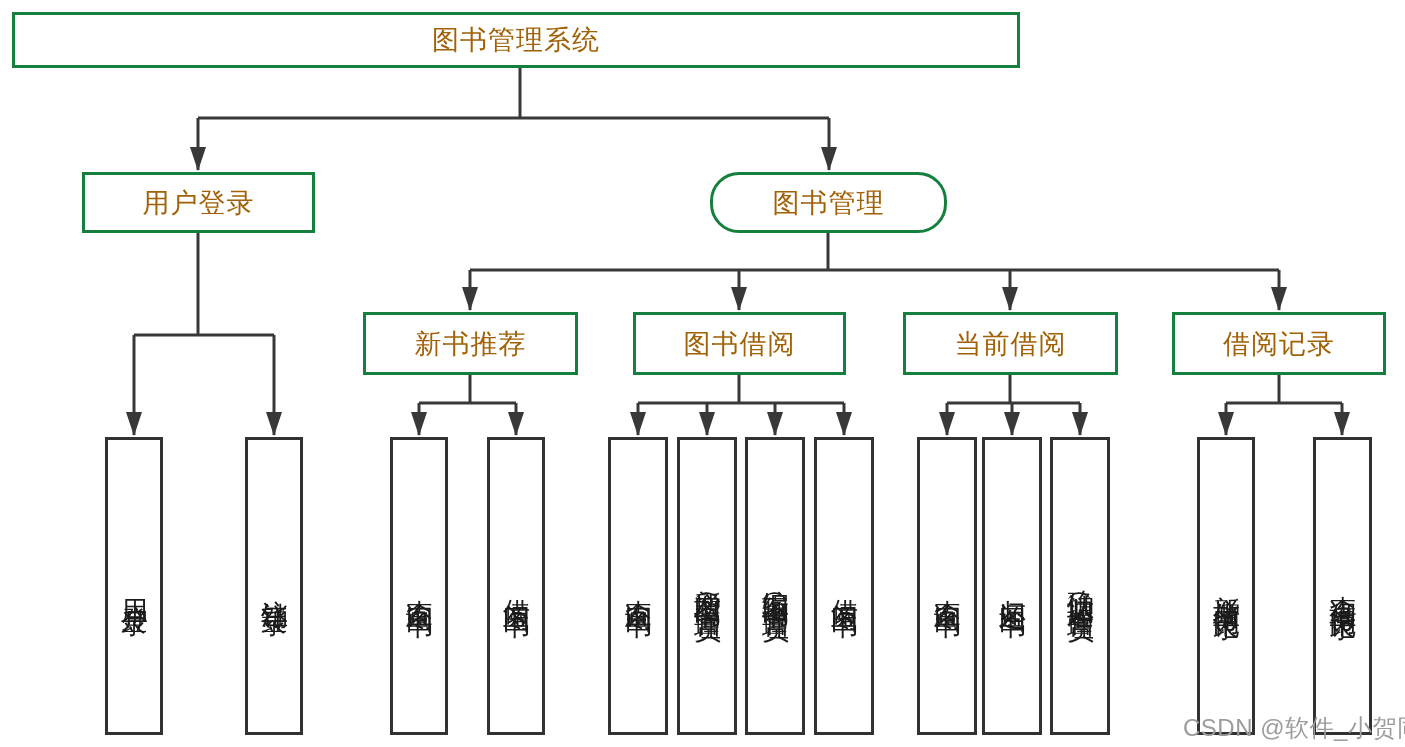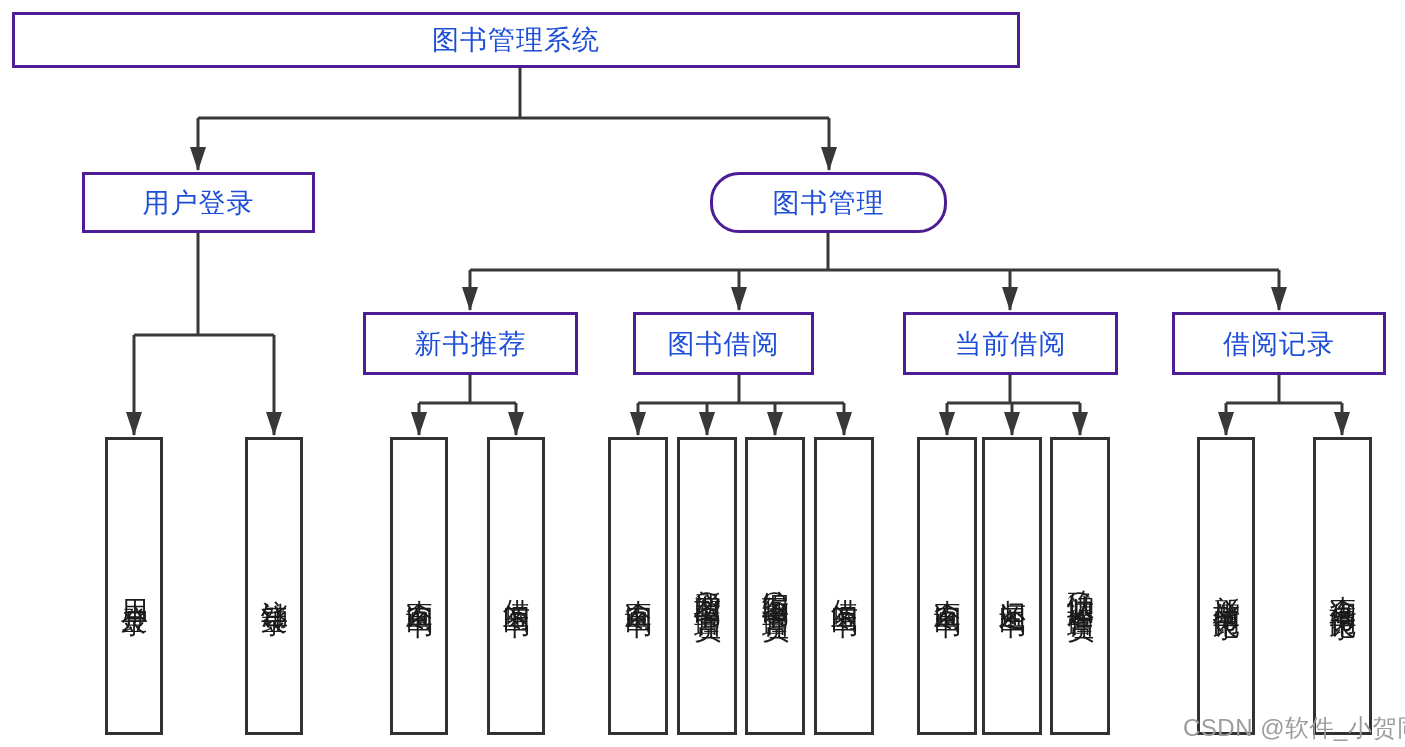--- a/index.html
+++ b/index.html
@@ -20,28 +20,28 @@
     position: absolute;
     left: 0;
     top: 0;
     width: 1405px;
     height: 747px;
     pointer-events: none;
   }
   .node {
     position: absolute;
     box-sizing: border-box;
-    border: 3px solid #4c1d95;
+    border: 3px solid #15803d;
     background: #ffffff;
     display: flex;
     align-items: center;
     justify-content: center;
     font-size: 27px;
     letter-spacing: 1px;
-    color: #1d4ed8;
+    color: #a16207;
     white-space: nowrap;
   }
   .leaf {
     position: absolute;
     box-sizing: border-box;
     border: 3px solid #323232;
     background: #ffffff;
     display: flex;
     align-items: center;
     justify-content: center;
@@ -118,21 +118,21 @@
       <path d="M1342,403 V435" marker-end="url(#ah)"></path>
     </g>
   </svg>
 
   <div class="node" style="left:12px; top:12px; width:1008px; height:56px;">图书管理系统</div>
 
   <div class="node" style="left:82px; top:172px; width:233px; height:61px;">用户登录</div>
   <div class="node" style="left:710px; top:172px; width:237px; height:61px;border-radius:29px;">图书管理</div>
 
   <div class="node" style="left:363px; top:312px; width:215px; height:63px;font-family:Liberation Serif, serif;">新书推荐</div>
-  <div class="node" style="left:633px; top:312px; width:181px; height:63px;">图书借阅</div>
+  <div class="node" style="left:633px; top:312px; width:213px; height:63px;">图书借阅</div>
   <div class="node" style="left:903px; top:312px; width:215px; height:63px;">当前借阅</div>
   <div class="node" style="left:1172px; top:312px; width:214px; height:63px;">借阅记录</div>
 
   <div class="leaf" style="left:105px; top:437px; width:58px; height:298px;">
     <span>用户登录</span>
   </div>
   <div class="leaf" style="left:245px; top:437px; width:58px; height:298px;">
     <span>注销登录</span>
   </div>
 

